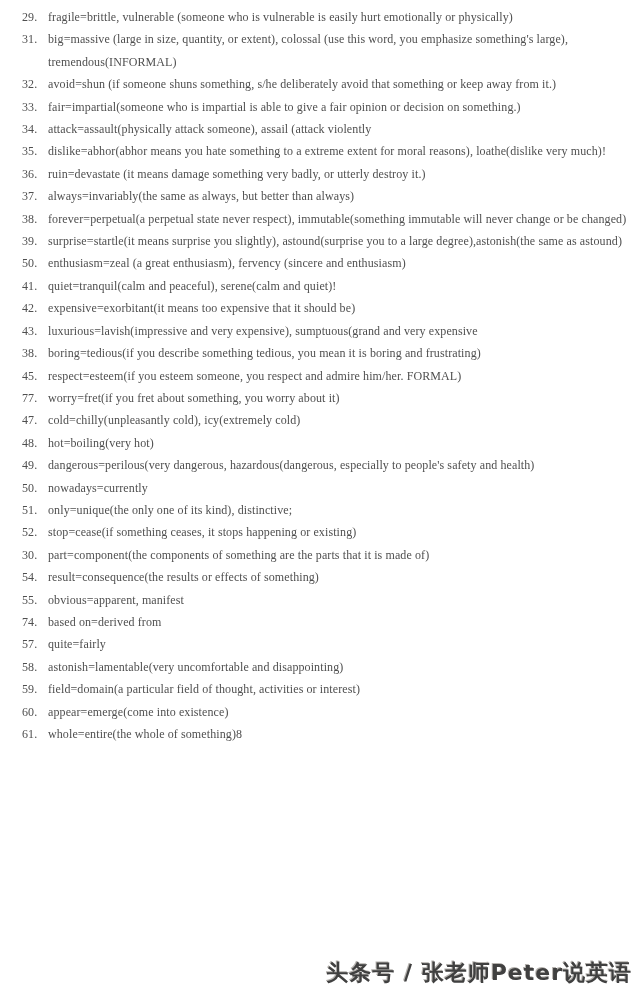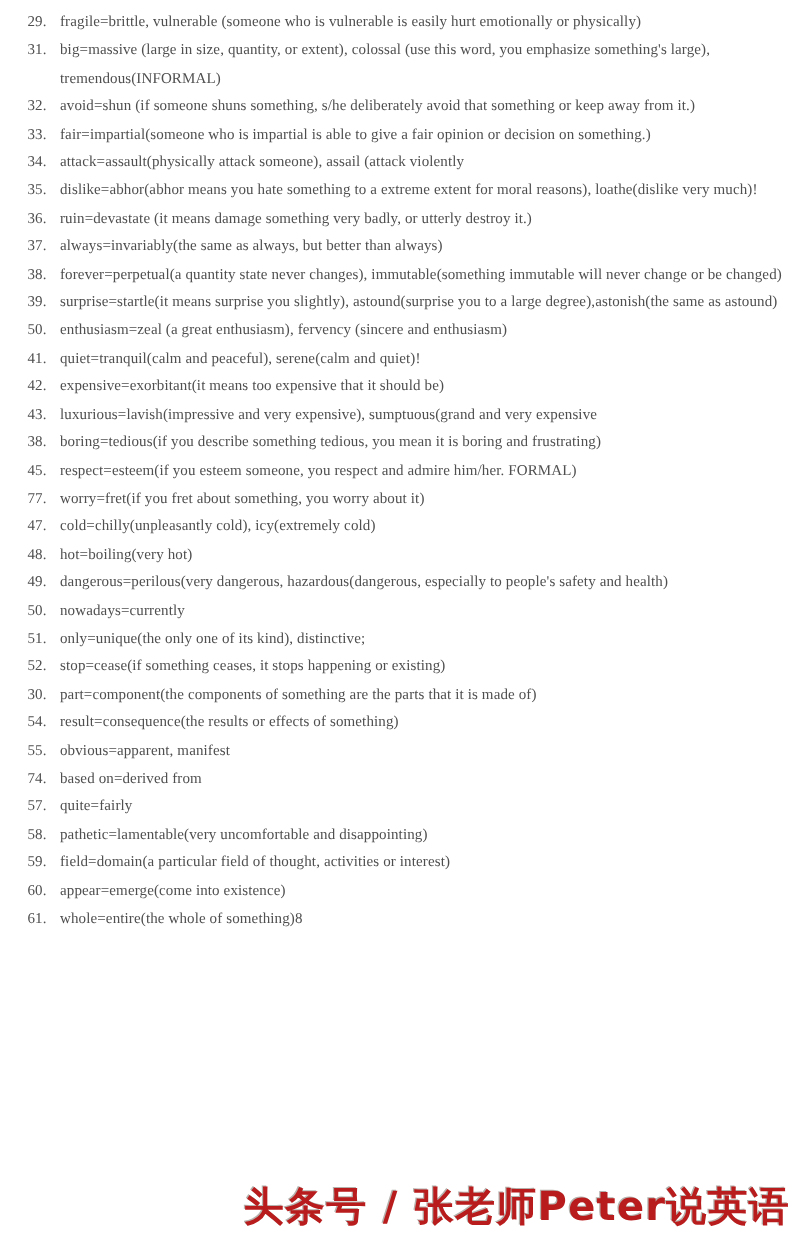--- a/index.html
+++ b/index.html
@@ -33,24 +33,24 @@
     left: 0;
     top: 0;
     width: 25px;
     white-space: nowrap;
   }
   .watermark {
     position: absolute;
     right: 8px;
     bottom: 4px;
     font-family: "DejaVu Sans", sans-serif;
-    font-size: 32px;
+    font-size: 22px;
     font-weight: bold;
     letter-spacing: 1px;
-    color: #b91c1c;
+    color: #404040;
     text-shadow: -1px -1px 0 #b5b2ae, 1px 1px 0 #ffffff;
     white-space: nowrap;
   }
 </style>
 </head>
 <body>
 
 <div class="page">
   <ol class="word-list">
   <li class="word-item">
@@ -89,21 +89,21 @@
     <span class="txt">ruin=devastate (it means damage something very badly, or utterly destroy it.)</span>
   </li>
 
   <li class="word-item">
     <span class="num">37.</span>
     <span class="txt">always=invariably(the same as always, but better than always)</span>
   </li>
 
   <li class="word-item">
     <span class="num">38.</span>
-    <span class="txt">forever=perpetual(a quantity state never changes), immutable(something immutable will never change or be changed)</span>
+    <span class="txt">forever=perpetual(a perpetual state never respect), immutable(something immutable will never change or be changed)</span>
   </li>
 
   <li class="word-item">
     <span class="num">39.</span>
     <span class="txt">surprise=startle(it means surprise you slightly), astound(surprise you to a large degree),astonish(the same as astound)</span>
   </li>
 
   <li class="word-item">
     <span class="num">50.</span>
     <span class="txt">enthusiasm=zeal (a great enthusiasm), fervency (sincere and enthusiasm)</span>
@@ -189,21 +189,21 @@
     <span class="txt">based on=derived from</span>
   </li>
 
   <li class="word-item">
     <span class="num">57.</span>
     <span class="txt">quite=fairly</span>
   </li>
 
   <li class="word-item">
     <span class="num">58.</span>
-    <span class="txt">pathetic=lamentable(very uncomfortable and disappointing)</span>
+    <span class="txt">astonish=lamentable(very uncomfortable and disappointing)</span>
   </li>
 
   <li class="word-item">
     <span class="num">59.</span>
     <span class="txt">field=domain(a particular field of thought, activities or interest)</span>
   </li>
 
   <li class="word-item">
     <span class="num">60.</span>
     <span class="txt">appear=emerge(come into existence)</span>

